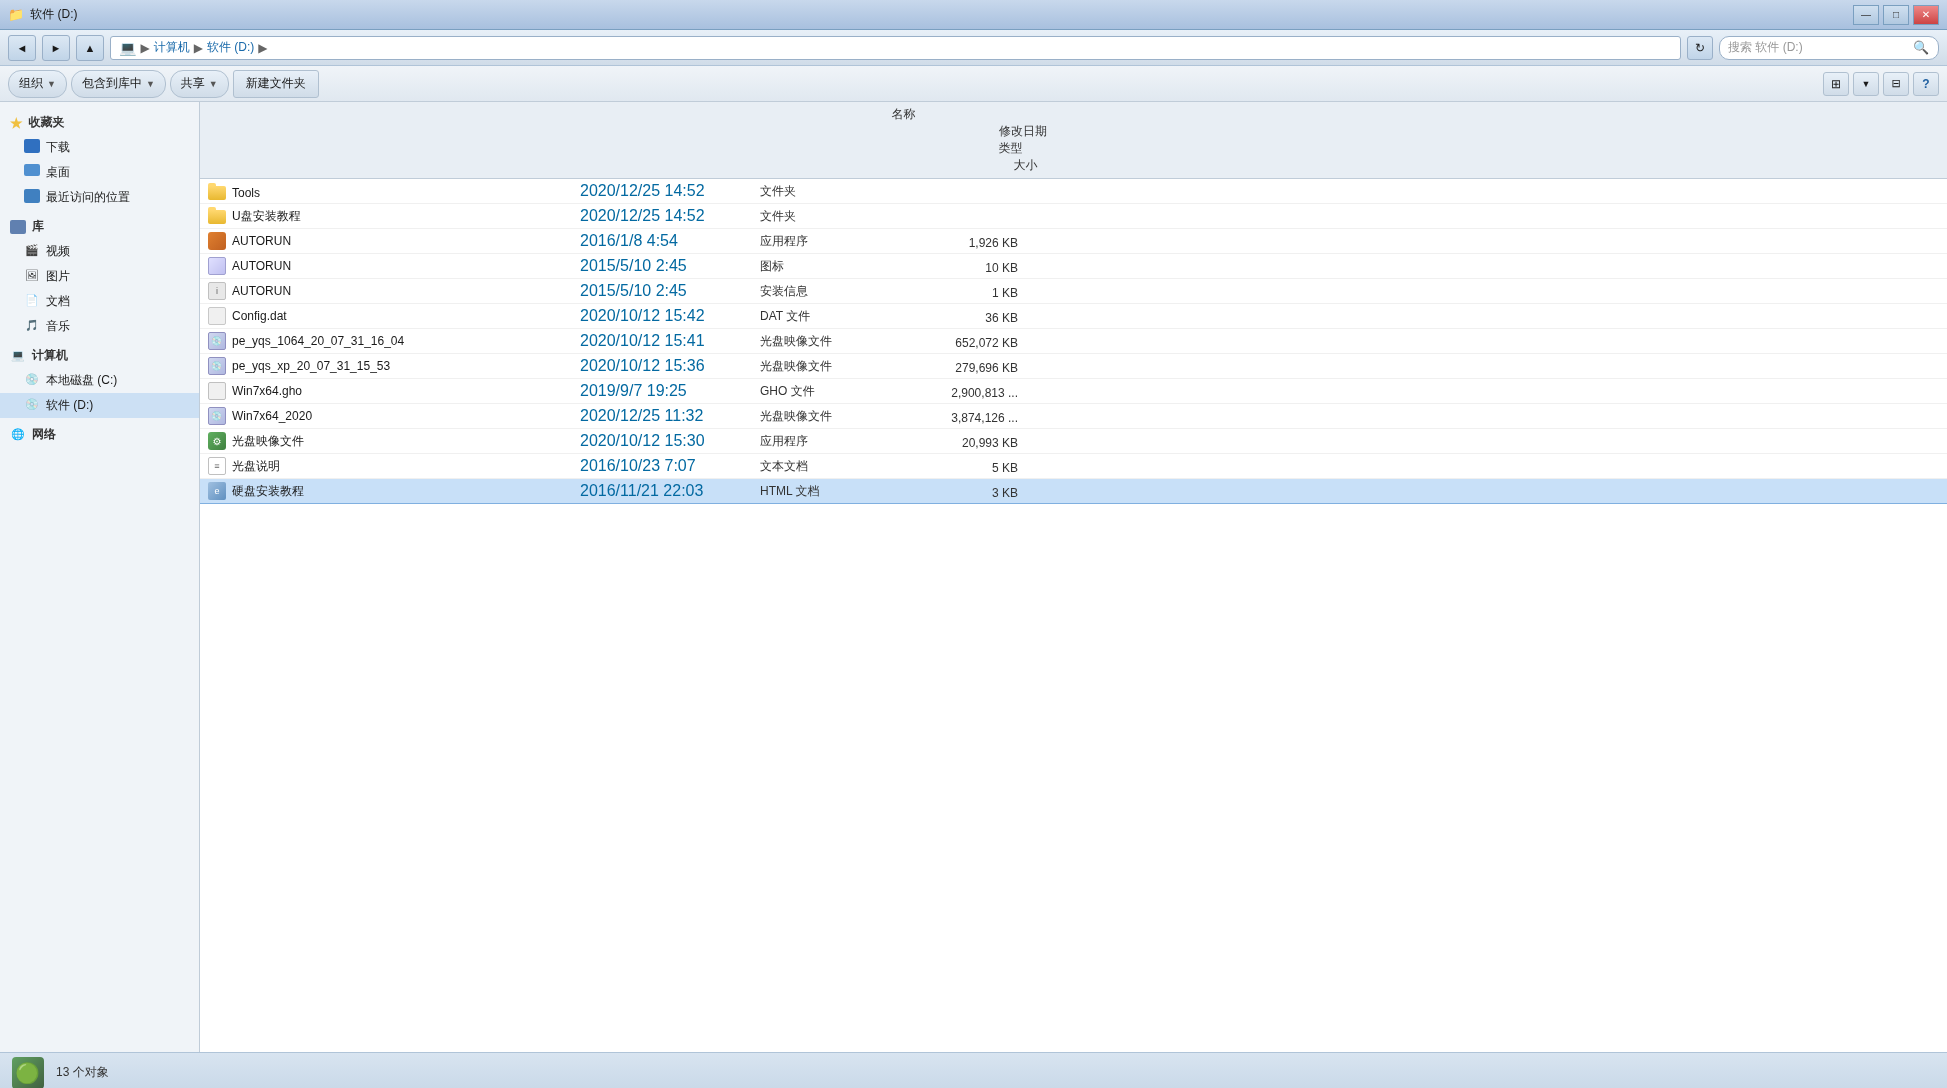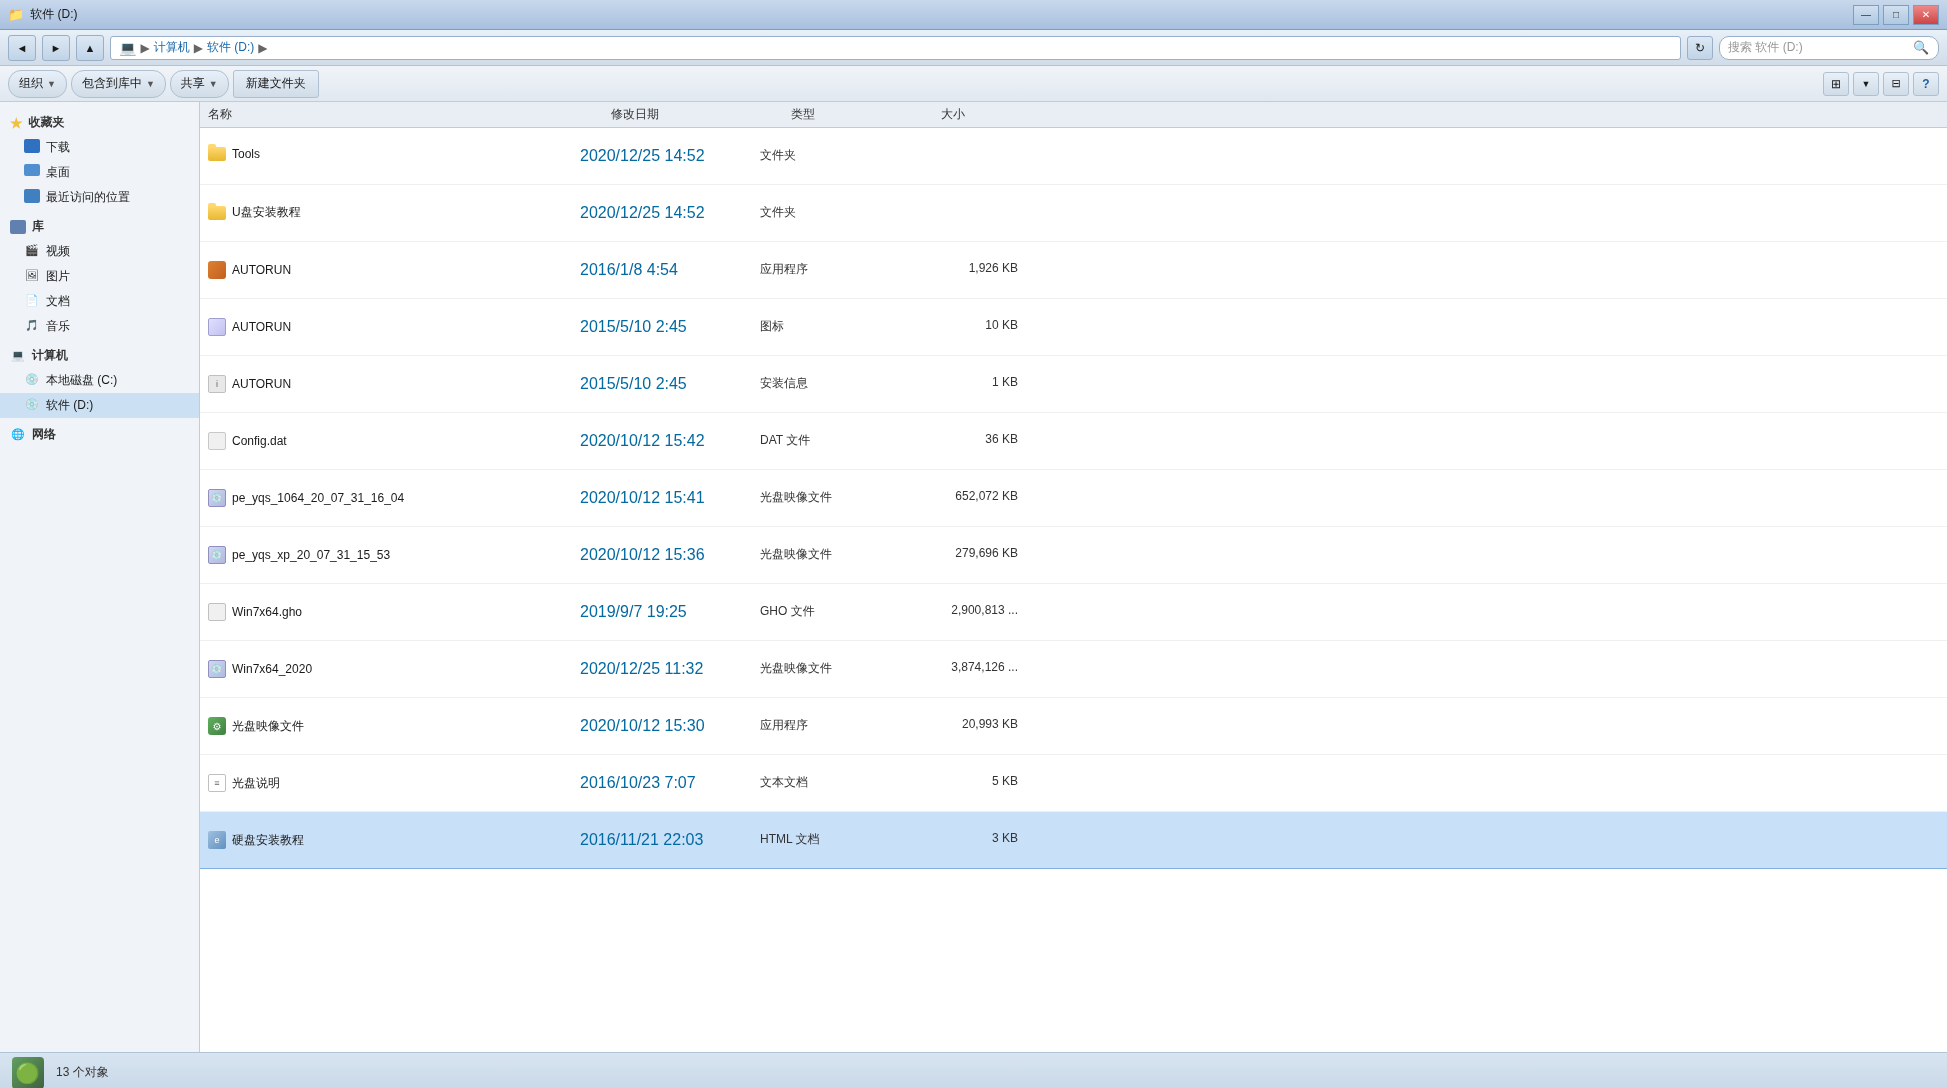--- a/index.html
+++ b/index.html
@@ -268,20 +268,21 @@
       background: #fff;
     }
     .filelist-header {
       display: flex;
       align-items: center;
       background: #e8eef4;
       border-bottom: 1px solid #c0ccd8;
       padding: 4px 0;
       position: sticky;
       top: 0;
+      flex-direction: column;
     }
     .col-name {
       width: 380px;
       padding-left: 8px;
       font-size: 12px;
       color: #333;
       cursor: pointer;
     }
     .col-date {
       width: 180px;
@@ -298,22 +299,22 @@
     }
     .col-size {
       width: 120px;
       font-size: 12px;
       color: #333;
       cursor: pointer;
     }
 
     .file-row {
       display: flex;
-      align-items: flex-start;
-      padding: 19px 0;
+      align-items: flex-end;
+      padding: 3px 0;
       cursor: pointer;
       border-bottom: 1px solid #f0f0f0;
     }
     .file-row.selected {
       background: #c8e0f8;
       border-color: #80b0e0;
     }
     .file-row .file-name {
       width: 380px;
       padding-left: 8px;

